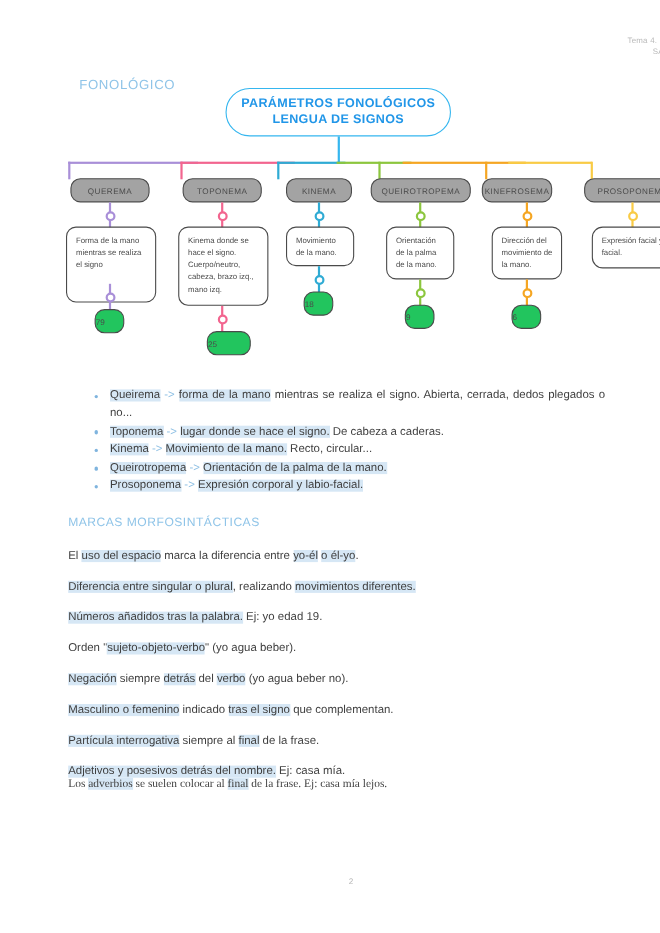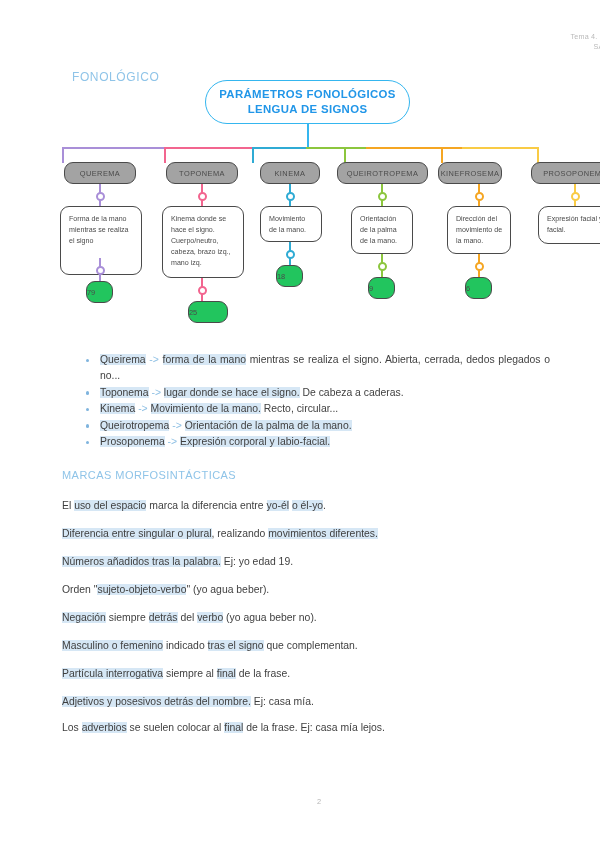--- a/index.html
+++ b/index.html
@@ -315,19 +315,19 @@
   </div>
 
   <div class="para" style="top:666px;">
     <span class="hl">Partícula interrogativa</span> siempre al <span class="hl">final</span> de la frase.
   </div>
 
   <div class="para" style="top:694px;">
     <span class="hl">Adjetivos y posesivos detrás del nombre.</span> Ej: casa mía.
   </div>
 
-  <div class="para" style="top:720px;">
+  <div class="para" style="top:705px;font-family:Liberation Serif, serif;">
     Los <span class="hl">adverbios</span> se suelen colocar al <span class="hl">final</span> de la frase. Ej: casa mía lejos.
   </div>
 
   <div class="pagenum">2</div>
 
 </div>
 
 </body></html>

